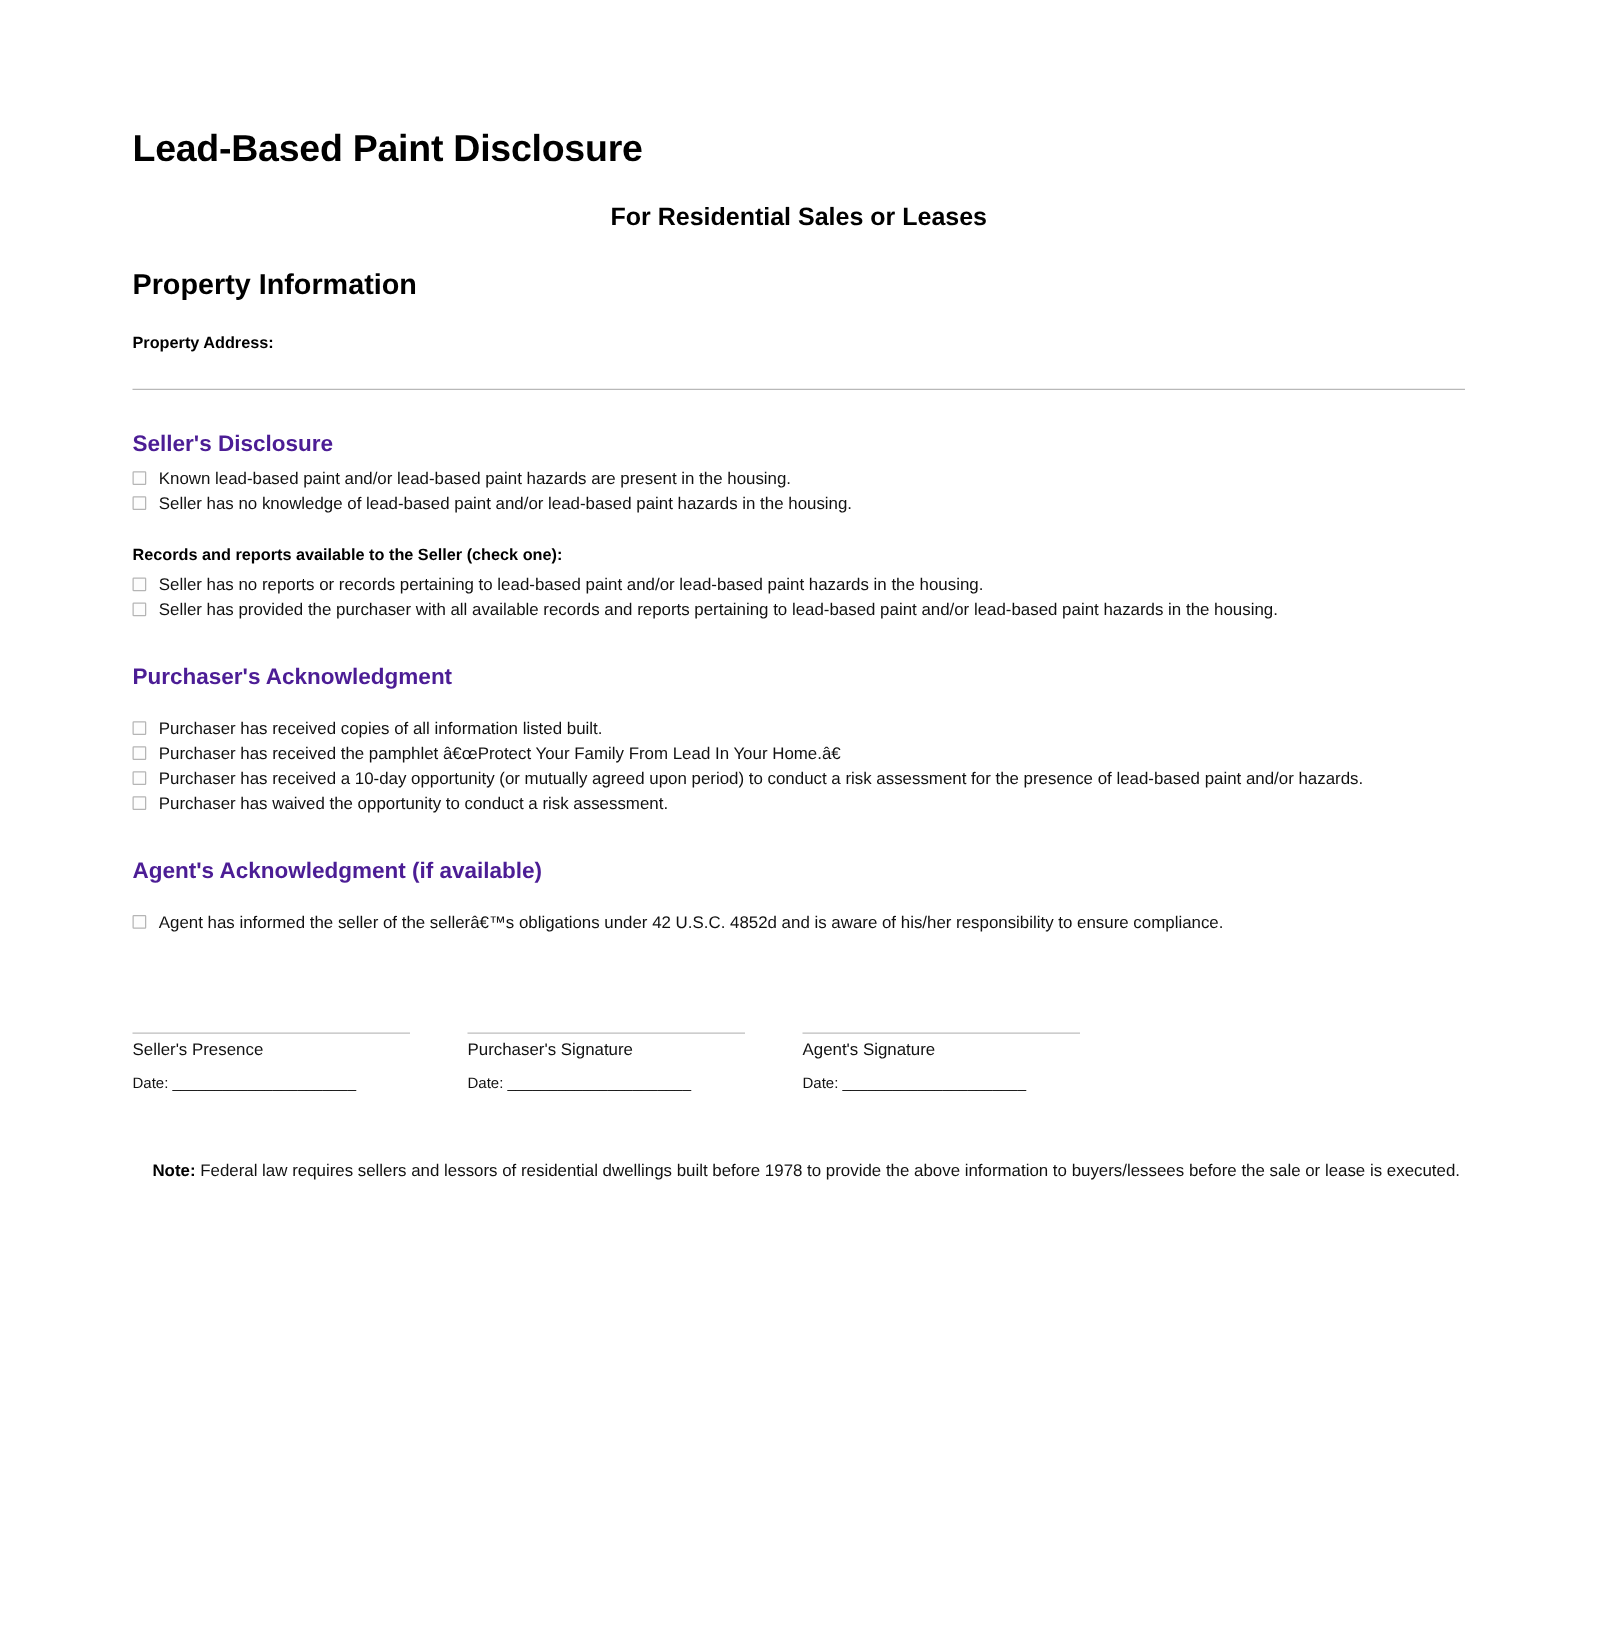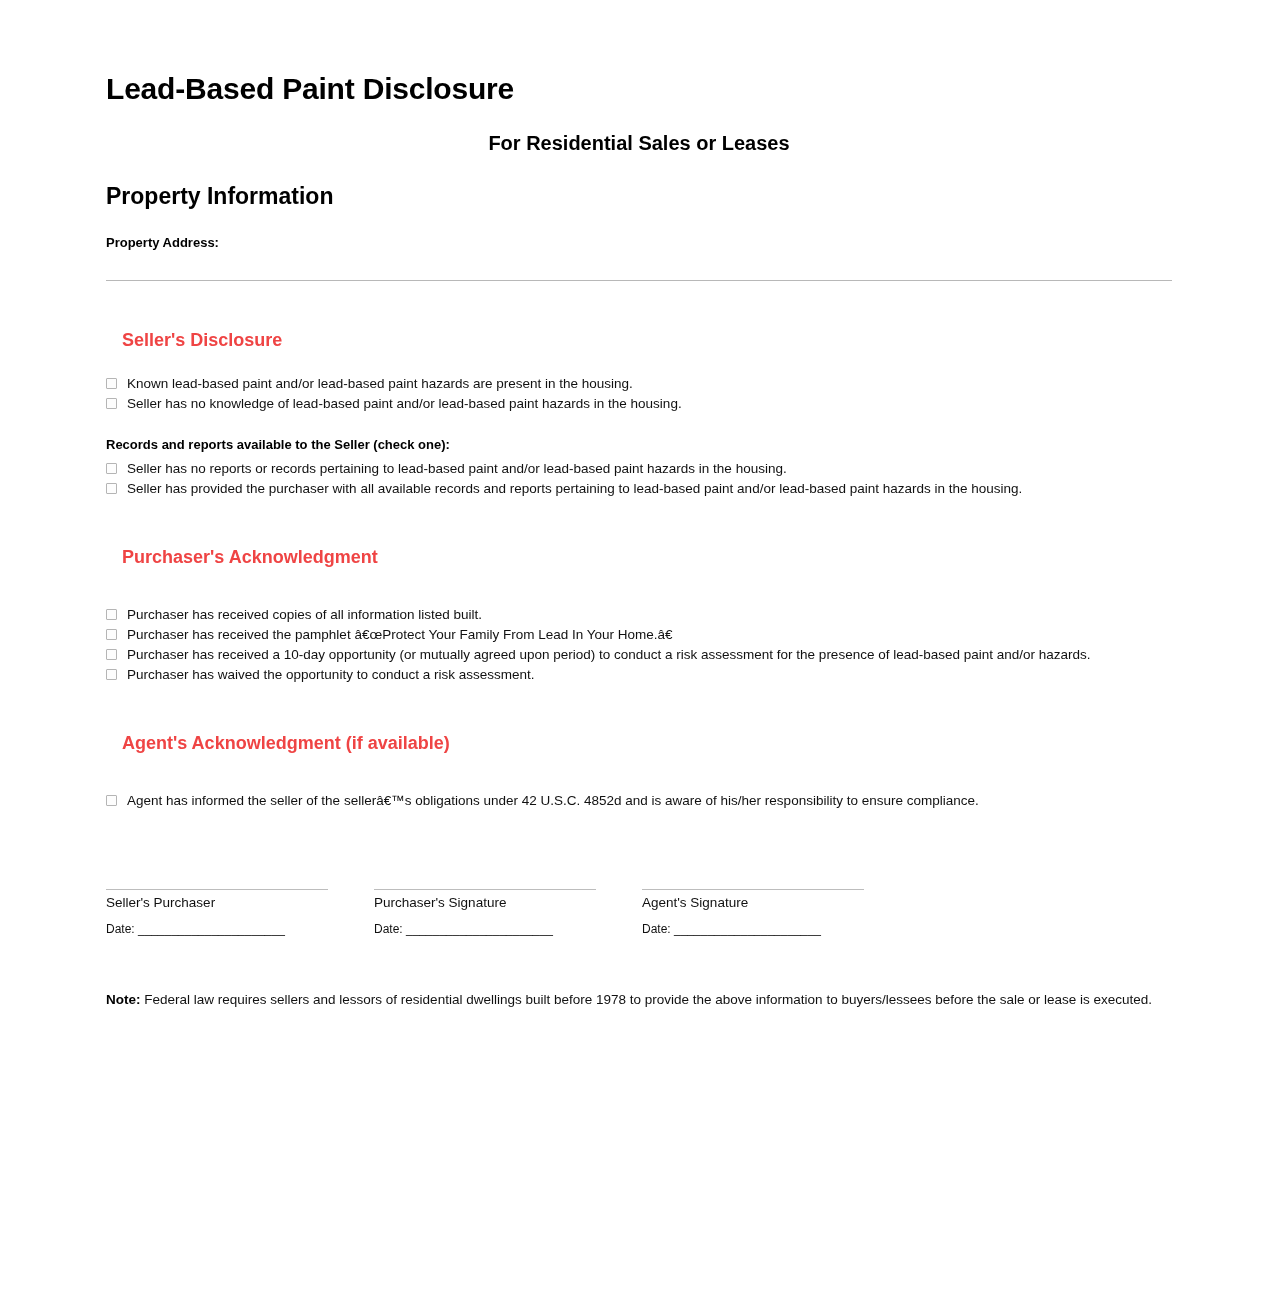--- a/index.html
+++ b/index.html
@@ -19,21 +19,21 @@
     width: 1278px;
     height: 1300px;
     box-sizing: border-box;
     padding: 0 106px;
   }
   .doc-title {
     font-size: 30px;
     font-weight: bold;
     color: #000000;
     margin: 0;
-    padding-top: 72px;
+    padding-top: 103px;
     letter-spacing: -0.2px;
   }
   .doc-subtitle {
     font-size: 20px;
     font-weight: bold;
     color: #000000;
     margin: 0;
     padding-top: 26px;
     text-align: center;
   }
@@ -56,22 +56,22 @@
   }
   .rule {
     border: 0;
     border-top: 1px solid #b8b8b8;
     margin: 10px 0 0 0;
     width: 1066px;
   }
   .block-heading {
     font-size: 18px;
     font-weight: bold;
-    color: #ef4444;
-    margin: 16px;
+    color: #4c1d95;
+    margin: 0;
     padding-top: 33px;
   }
   .sub-label {
     font-size: 13px;
     font-weight: bold;
     color: #000000;
     margin: 0;
     padding-top: 23px;
   }
   .check-list {
@@ -127,20 +127,21 @@
     color: #111111;
     padding-top: 12px;
     letter-spacing: 0px;
   }
   .note {
     font-size: 13.5px;
     line-height: 19px;
     color: #111111;
     padding-top: 40px;
     max-width: 1062px;
+    text-align: right;
   }
   .note b { color: #000000; }
 </style>
 </head>
 <body>
 
 <div class="page">
 
   <h1 class="doc-title">Lead-Based Paint Disclosure</h1>
   <h2 class="doc-subtitle">For Residential Sales or Leases</h2>
@@ -199,21 +200,21 @@
   <ul class="check-list loose">
     <li class="check-row">
       <span class="check-box"></span>
       <span class="check-text narrow">Agent has informed the seller of the sellerâ€™s obligations under 42 U.S.C. 4852d and is aware of his/her responsibility to ensure compliance.</span>
     </li>
   </ul>
 
   <div class="sign-row">
     <div class="sign-col">
       <div class="sign-line"></div>
-      <div class="sign-caption">Seller's Purchaser</div>
+      <div class="sign-caption">Seller's Presence</div>
       <div class="sign-date">Date: ______________________</div>
     </div>
     <div class="sign-col">
       <div class="sign-line"></div>
       <div class="sign-caption">Purchaser's Signature</div>
       <div class="sign-date">Date: ______________________</div>
     </div>
     <div class="sign-col">
       <div class="sign-line"></div>
       <div class="sign-caption">Agent's Signature</div>

